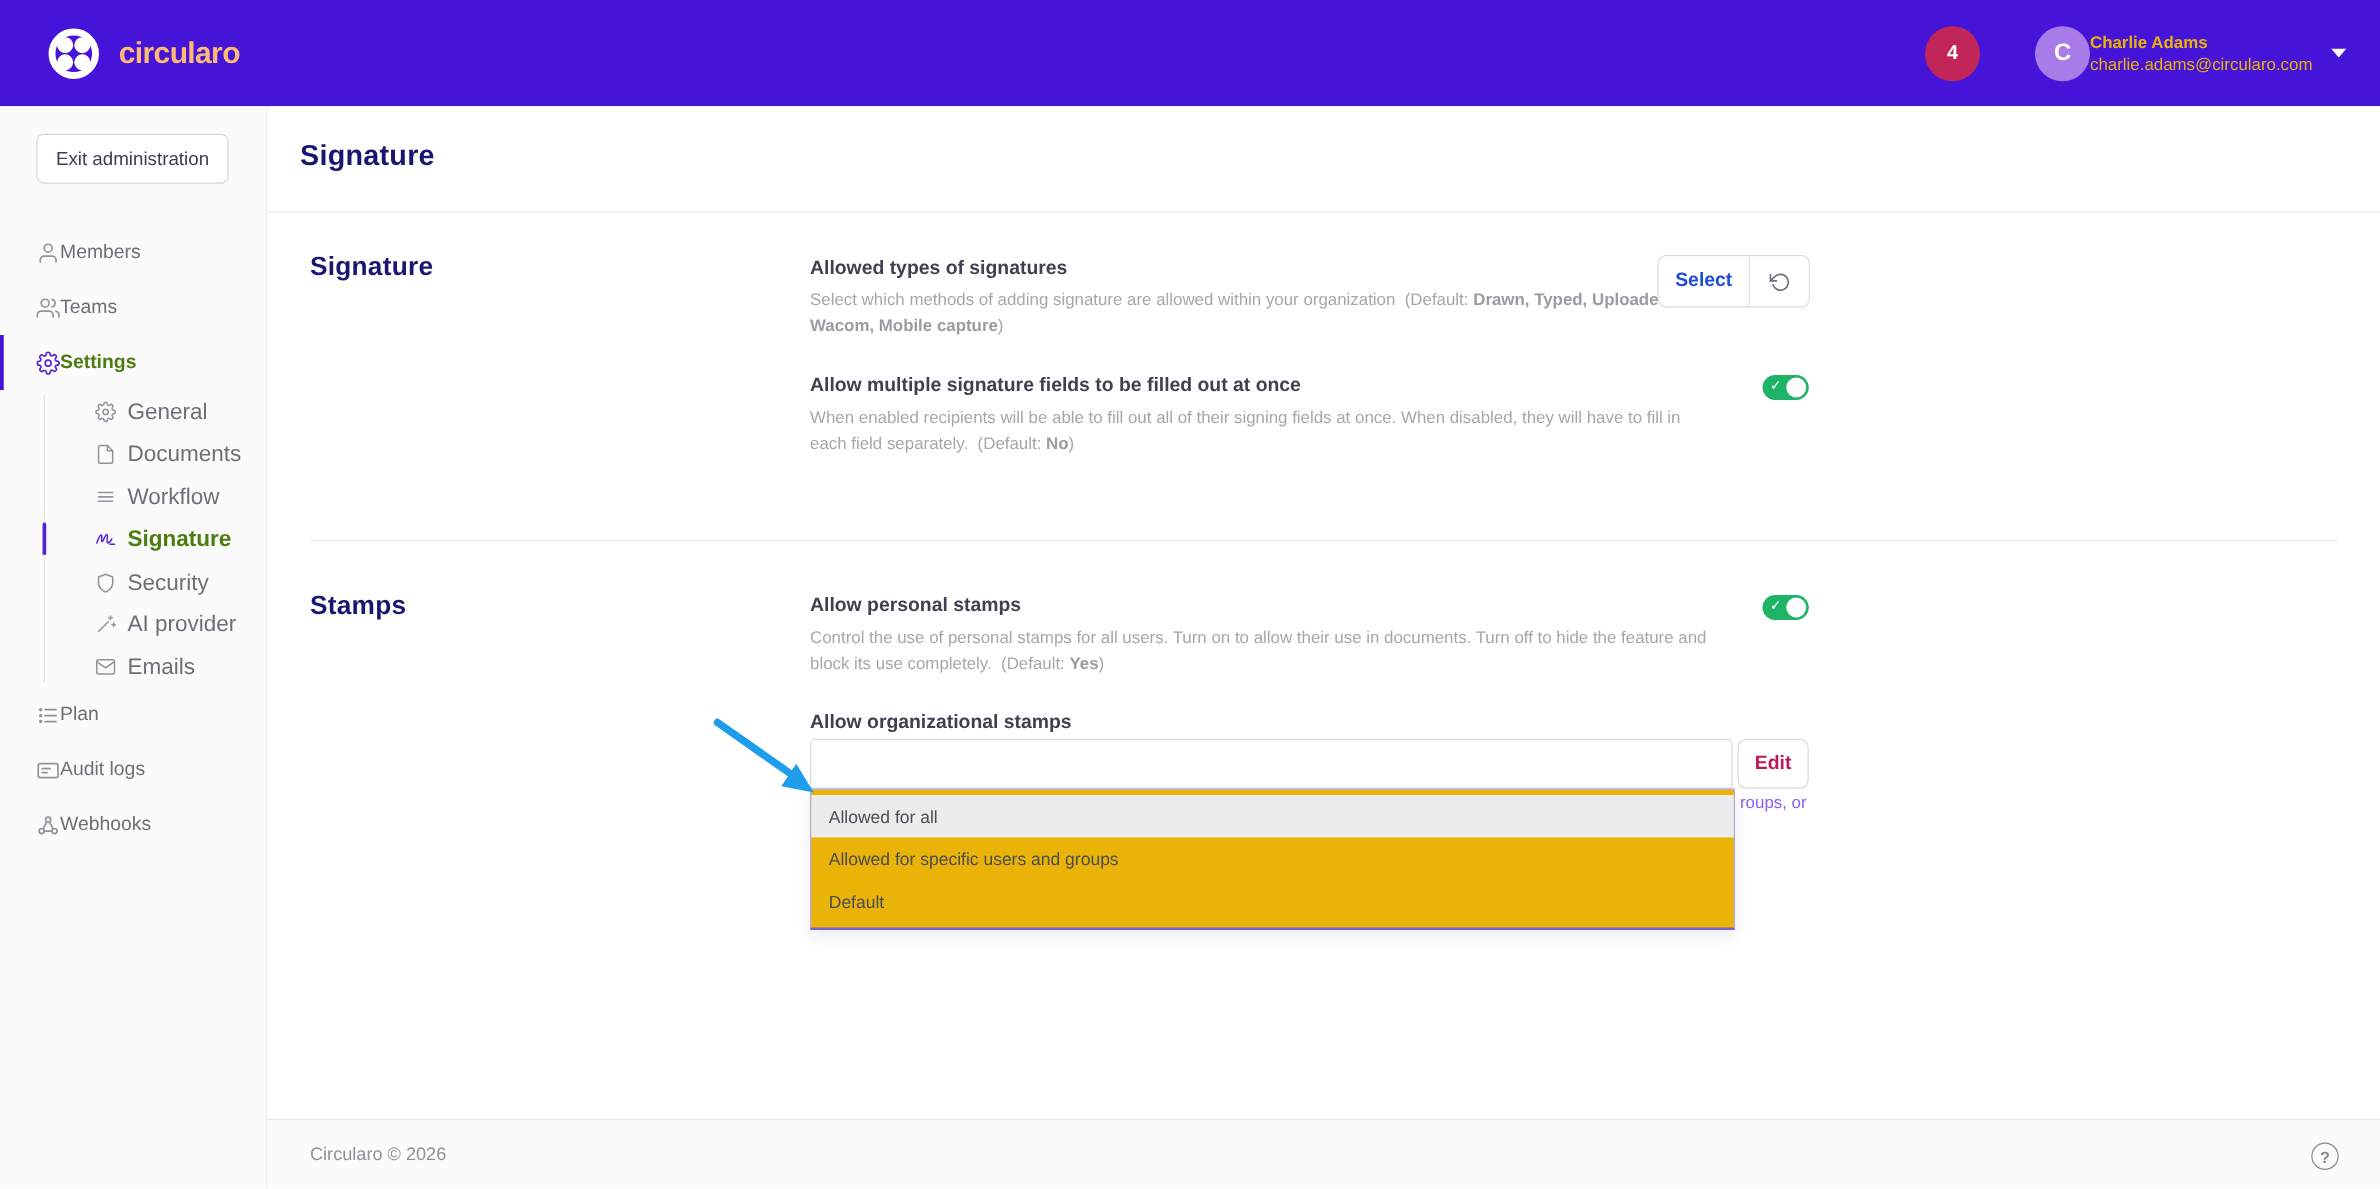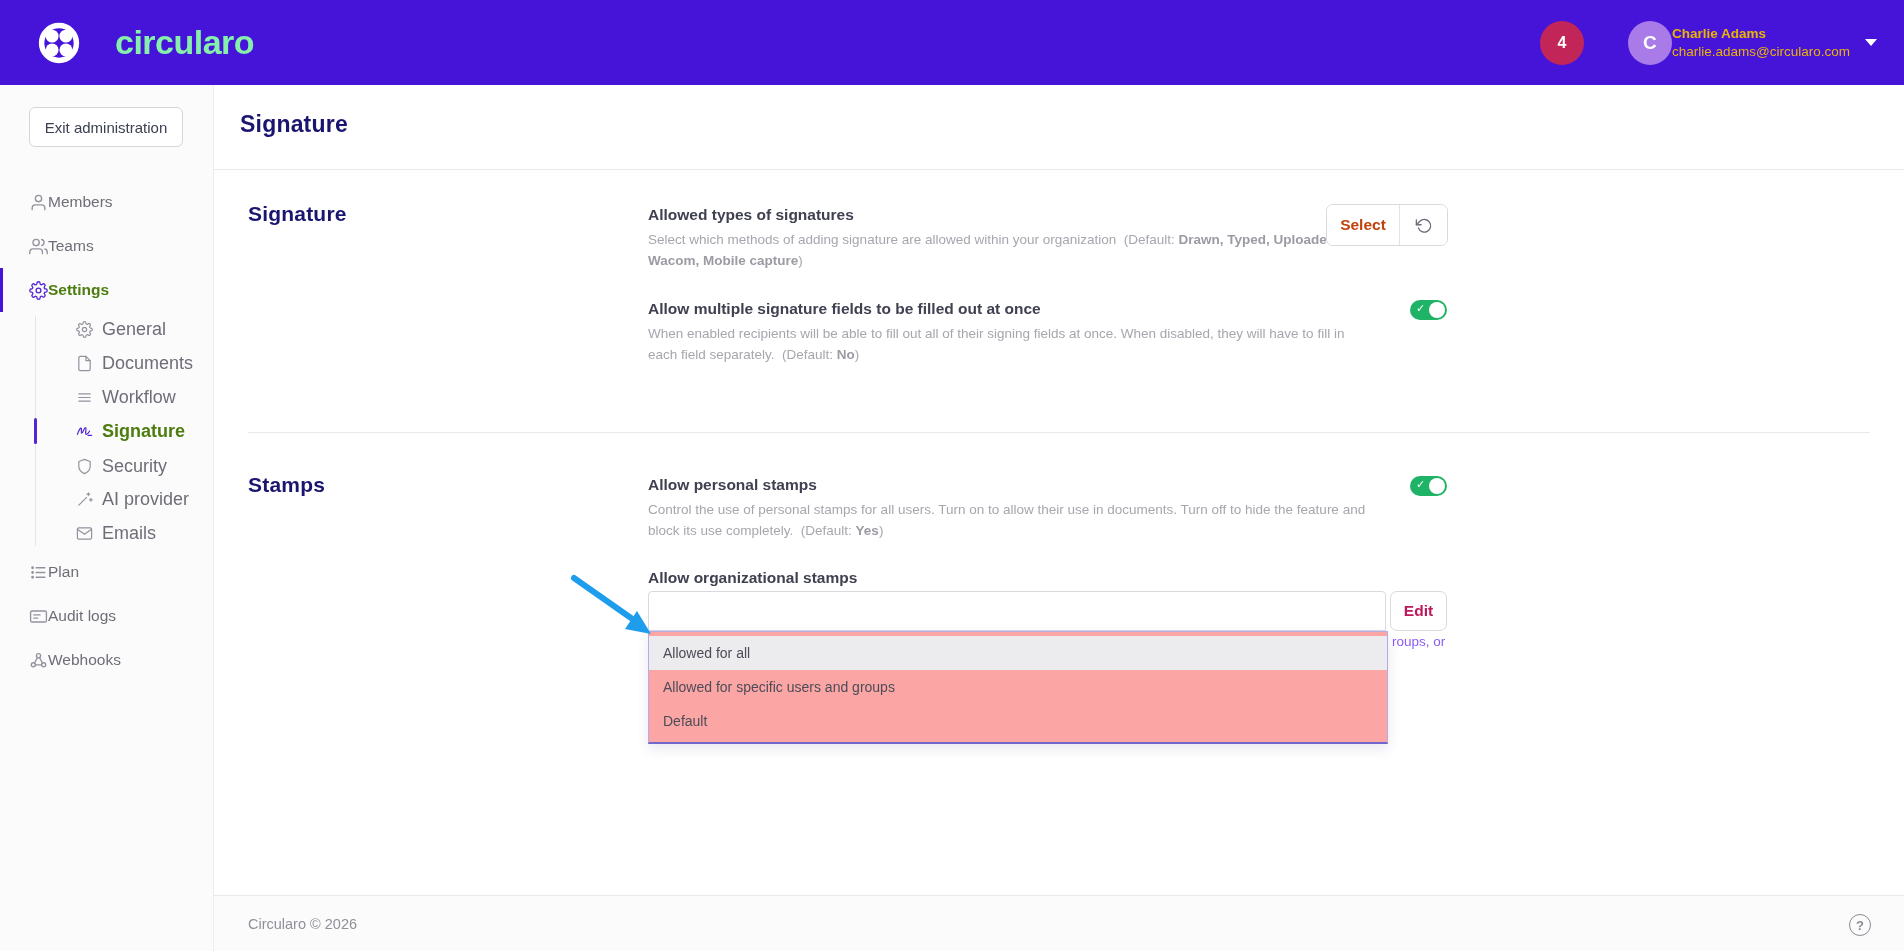--- a/index.html
+++ b/index.html
@@ -2,21 +2,21 @@
 <html><head>
 <meta charset="utf-8">
 <style>
   * { margin:0; padding:0; box-sizing:border-box; }
   html,body { width:1904px; height:951px; }
   body { font-family:"Liberation Sans","DejaVu Sans",sans-serif; background:#fff; overflow:hidden; position:relative; }
 
   
   .topbar { position:absolute; left:0; top:0; width:1904px; height:85px; background:#4614d9; display:flex; align-items:center; }
   .brand { display:flex; align-items:center; gap:14px; margin-left:37px; cursor:pointer; }
-  .brand-text { color:#86efac; font-size:34px; font-weight:bold; letter-spacing:-0.5px;margin-left:20px; }
+  .brand-text { color:#fdba74; font-size:24px; font-weight:bold; letter-spacing:-0.5px; }
   .topbar-right { position:absolute; right:0; top:0; height:85px; display:flex; align-items:center; }
   .notif { width:44px; height:44px; border-radius:50%; background:#c22557; color:#fff; font-size:16px; font-weight:bold; display:flex; align-items:center; justify-content:center; cursor:pointer; }
   .avatar { width:44px; height:44px; border-radius:50%; background:#a87be9; color:#fff; font-size:19px; font-weight:bold; display:flex; align-items:center; justify-content:center; margin-left:44px; cursor:pointer; }
   .user-meta { color:#eab308; cursor:pointer; }
   .user-name { font-size:13.5px; font-weight:bold; line-height:18px; }
   .user-email { font-size:13.5px; line-height:18px; }
   .caret { margin-left:14px; margin-right:26px; cursor:pointer; }
 
   
   .sidebar { position:absolute; left:0; top:85px; width:214px; height:866px; background:#fbfbfb; border-right:1px solid #ededf0; }
@@ -39,32 +39,32 @@
   .divider-full { position:absolute; left:0; right:0; height:1px; background:#e9e9ec; }
   .d1 { top:84px; }
   .d2 { left:34px; right:34px; top:347px; }
   .sec-heading { position:absolute; left:34px; font-size:21px; font-weight:bold; color:#1a1670; letter-spacing:0.2px; }
   .setting-label { position:absolute; left:434px; font-size:15.5px; font-weight:bold; color:#3f4150; }
   .setting-desc { position:absolute; left:434px; width:720px; font-size:13.5px; color:#a6a6ae; line-height:21px; }
   .setting-desc b { font-weight:bold; color:#9b9ba4; }
 
   .btn-group { position:absolute; left:1112px; top:119px; height:42px; display:flex; border:1px solid #d9d9de; border-radius:7px; background:#fff; overflow:hidden; }
   .btn { border:none; background:#fff; font-family:inherit; cursor:pointer; display:flex; align-items:center; justify-content:center; }
-  .btn-select { width:73px; font-size:15.5px; color:#c2410c; font-weight:bold; border-right:1px solid #e3e3e7; }
+  .btn-select { width:73px; font-size:15.5px; color:#1d4ed8; font-weight:bold; border-right:1px solid #e3e3e7; }
   .btn-undo { width:47px; color:#6e707c; }
 
   .toggle { position:absolute; width:37px; height:20px; border-radius:10px; background:#1eb366; cursor:pointer; }
   .toggle-check { position:absolute; left:6px; top:2px; color:#fff; font-size:11px; font-weight:bold; }
   .toggle-knob { position:absolute; right:2px; top:2px; width:16px; height:16px; border-radius:50%; background:#fff; }
 
   .org-select { position:absolute; left:434px; top:506px; width:738px; height:40px; background:#fff; border:1px solid #d9d9de; border-radius:4px 4px 0 0; cursor:pointer; }
   .edit-btn { position:absolute; left:1176px; top:506px; width:57px; height:40px; background:#fff; border:1px solid #d9d9de; border-radius:7px; font-size:15.5px; font-weight:bold; color:#be185d; font-family:inherit; cursor:pointer; }
   .obscured-frag { position:absolute; left:1178px; top:549px; font-size:13.5px; color:#8b5cf6; }
 
-  .dropdown { position:absolute; left:434px; top:546px; width:740px; height:113px; background:#fca5a5; border:1px solid #b7abe5; border-bottom:2px solid #7265cc; box-shadow:0 5px 12px rgba(40,30,120,0.10); padding-top:4px; z-index:5; }
+  .dropdown { position:absolute; left:434px; top:546px; width:740px; height:113px; background:#eab308; border:1px solid #b7abe5; border-bottom:2px solid #7265cc; box-shadow:0 5px 12px rgba(40,30,120,0.10); padding-top:4px; z-index:5; }
   .dd-option { height:34px; display:flex; align-items:center; padding-left:14px; font-size:14px; color:#4b4c57; cursor:pointer; }
   .dd-option.hl { background:#ececee; }
 
   .annotation-arrow { position:absolute; left:351px; top:487px; z-index:6; }
 
   .footer-strip { position:absolute; left:0; right:0; top:810px; bottom:0; background:#fbfbfb; border-top:1px solid #e9e9ec; }
   .footer-text { position:absolute; left:34px; top:831px; font-size:14.5px; color:#90909a; }
   .help { position:absolute; left:1635px; top:829px; width:22px; height:22px; border:1.5px solid #8a8a92; border-radius:50%; color:#8a8a92; font-size:13px; font-weight:bold; display:flex; align-items:center; justify-content:center; cursor:pointer; }
 
   svg.ic { width:19px; height:19px; fill:none; stroke:currentColor; stroke-width:1.7; stroke-linecap:round; stroke-linejoin:round; }

